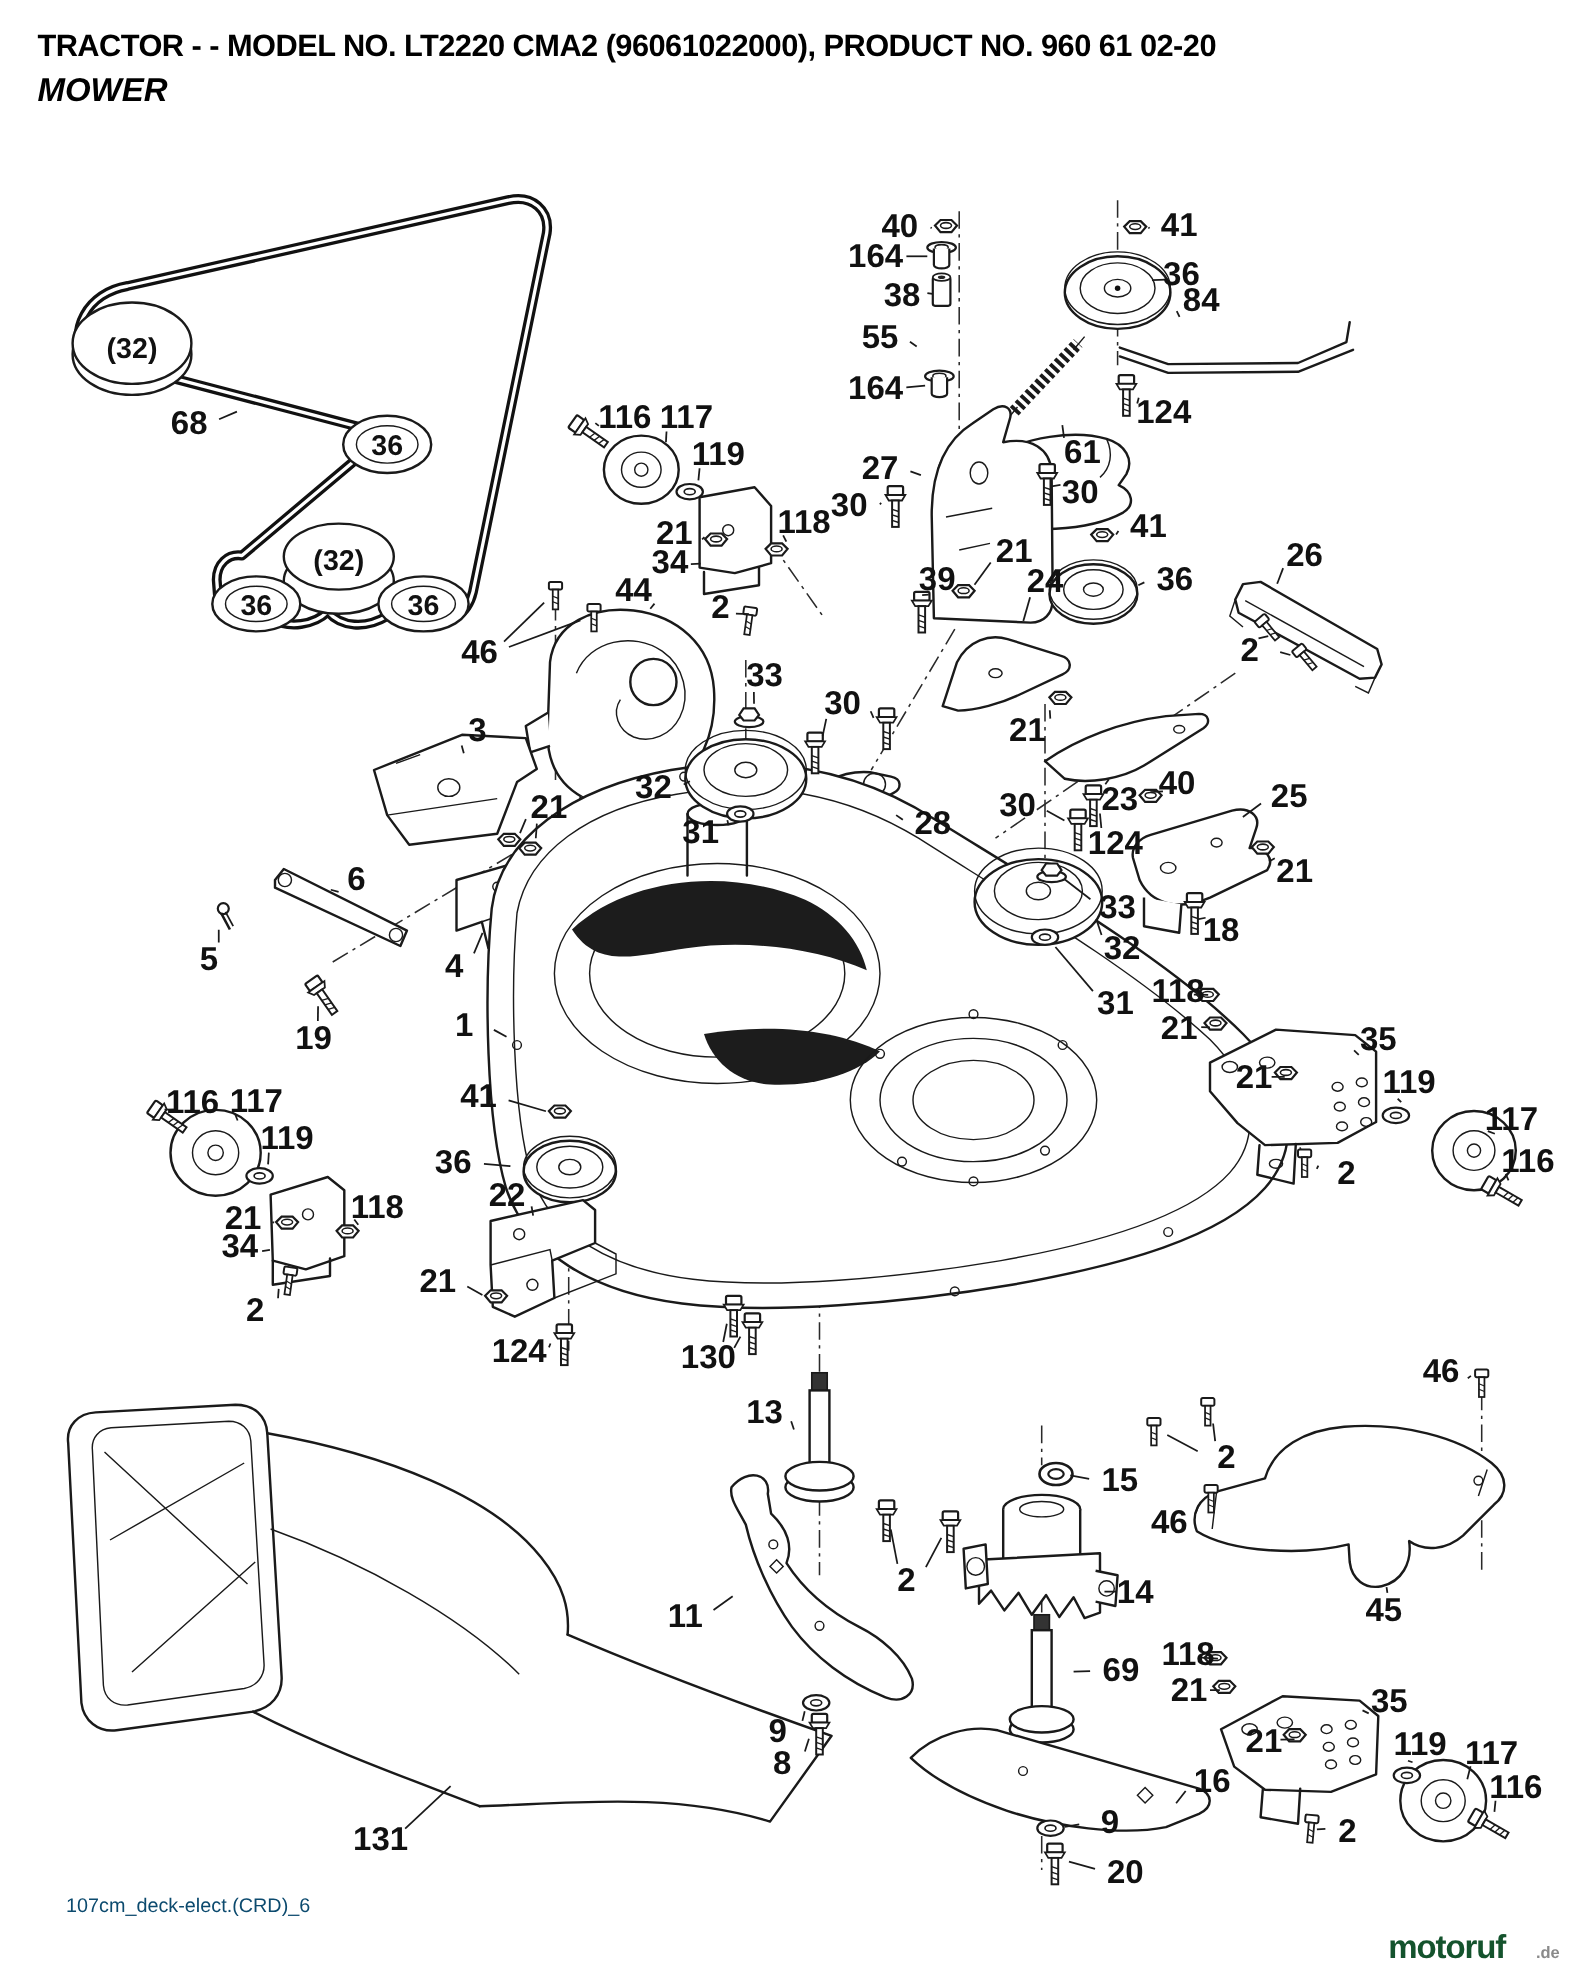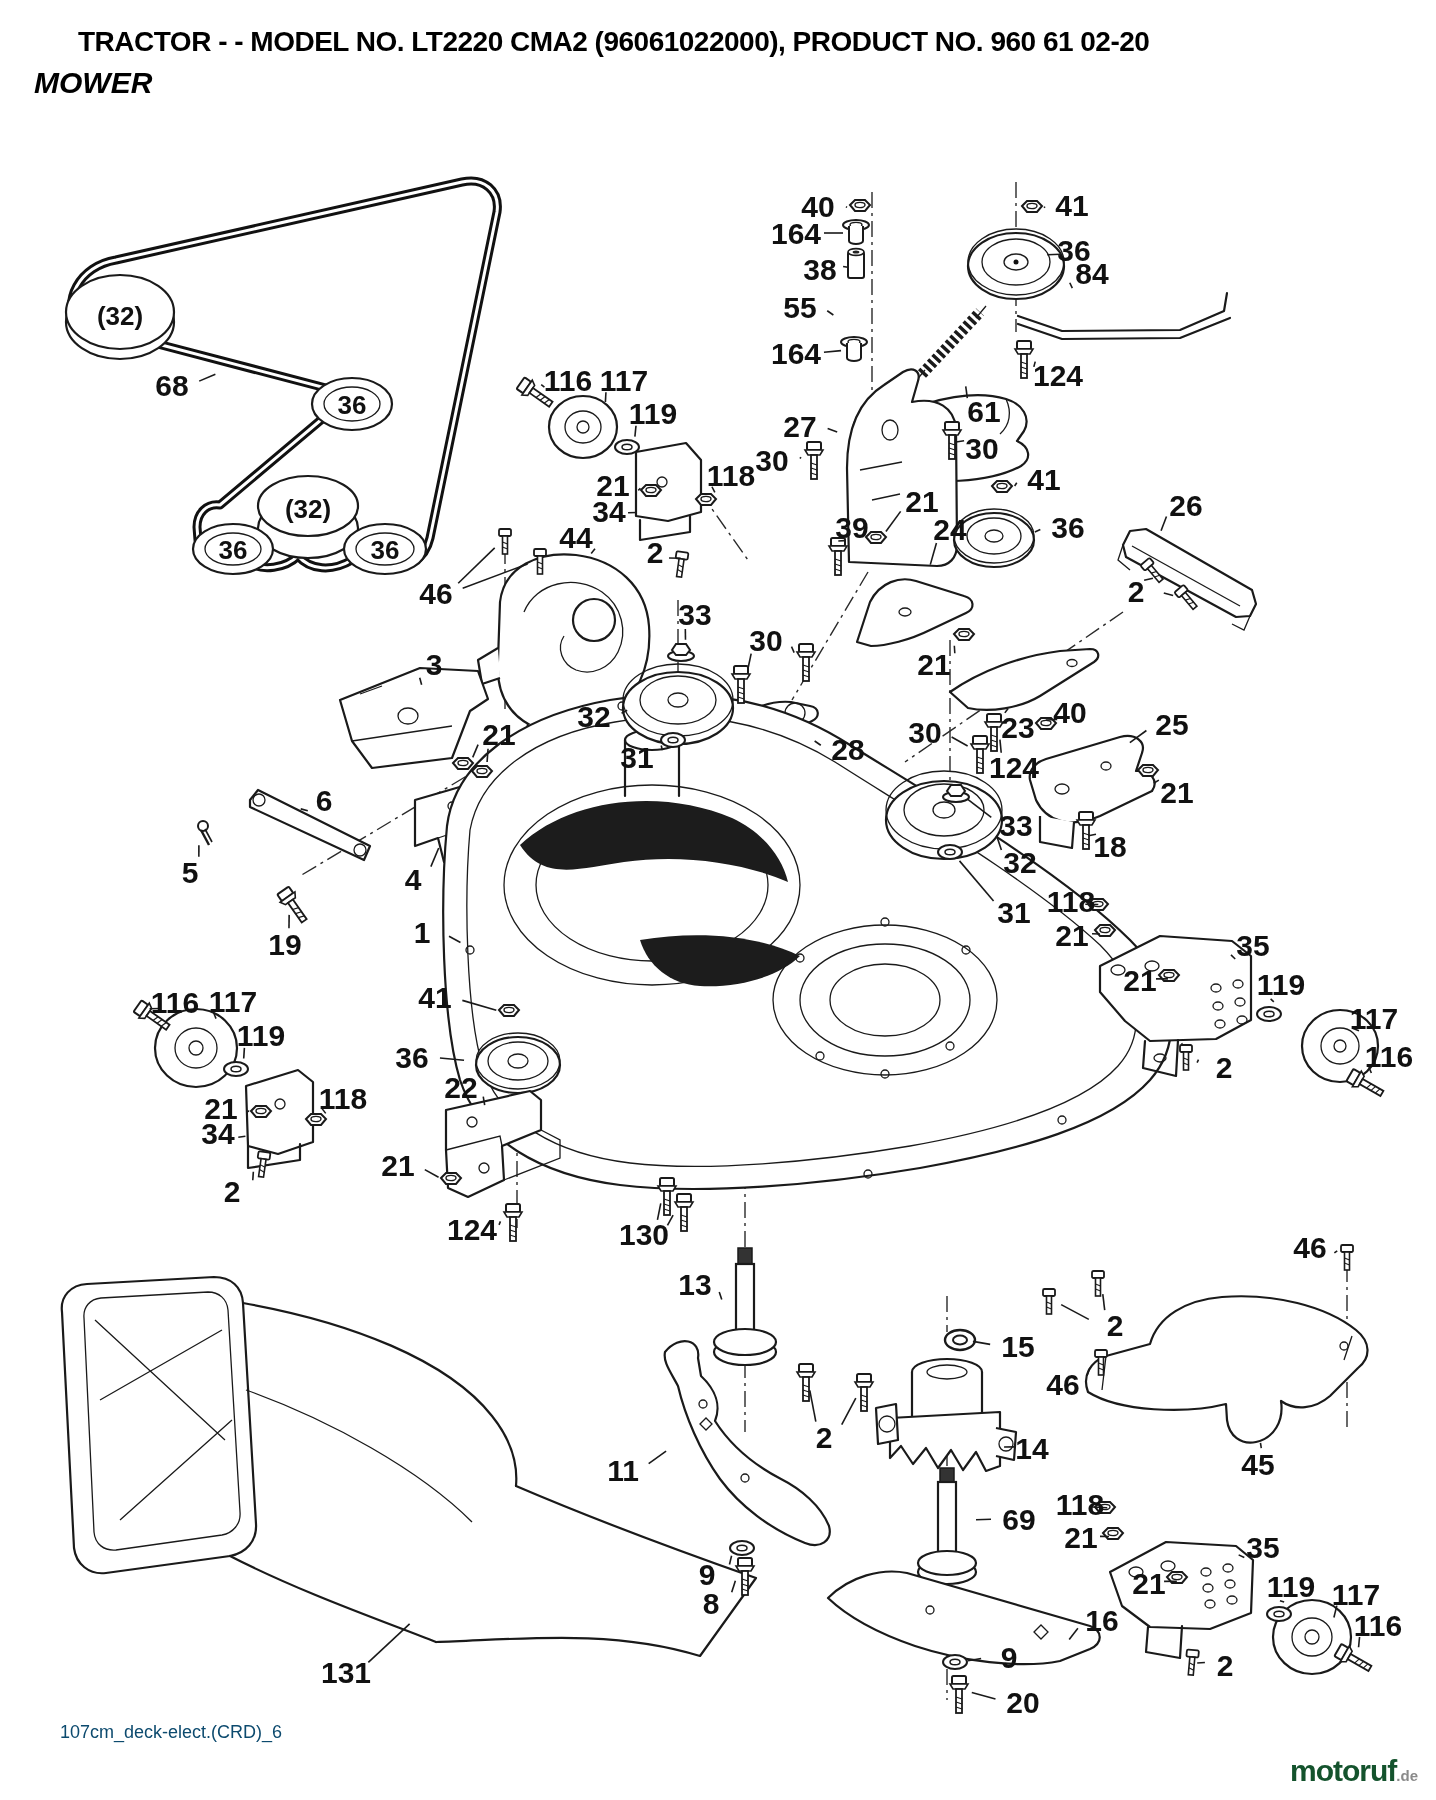--- a/index.html
+++ b/index.html
@@ -1,24 +1,24 @@
 <!DOCTYPE html>
 <html><head>
 <meta charset="utf-8">
 <style>
   html,body{margin:0;padding:0;background:#fff;}
   .page{position:relative;width:1436px;height:1800px;background:#fff;overflow:hidden;
         font-family:"Liberation Sans", sans-serif;}
   .hdr{position:absolute;left:34px;top:26px;color:#000;}
-  .hdr .t{font-size:28px;font-weight:bold;letter-spacing:-0.5px;white-space:nowrap;margin-left:44px;}
+  .hdr .t{font-size:28px;font-weight:bold;letter-spacing:-0.5px;white-space:nowrap;}
   .hdr .s{font-size:30px;font-weight:bold;margin-top:8px;font-style:italic;}
   .ftr{position:absolute;left:60px;top:1722px;font-size:18px;color:#0c4a6e;}
   .wm{position:absolute;right:18px;bottom:12px;font-weight:bold;}
   .wm .b{color:#14532d;font-size:30px;letter-spacing:-1px;}
-  .wm .d{color:#8a8a8a;font-size:15px;}
+  .wm .d{color:#8a8a8a;font-size:15px;margin-left:28px;}
   svg{position:absolute;left:0;top:0;}
   .ol{stroke:#1a1a1a;stroke-width:2.2;fill:none;stroke-linejoin:round;stroke-linecap:round;}
   .olw{stroke:#1a1a1a;stroke-width:2.2;fill:#ffffff;stroke-linejoin:round;}
   .thin{stroke:#1a1a1a;stroke-width:1.3;fill:none;}
   .cl{stroke:#2a2a2a;stroke-width:1.4;fill:none;stroke-dasharray:16 5 3 5;}
   .leader{stroke:#1a1a1a;stroke-width:1.6;fill:none;}
   .callout{font-family:"Liberation Sans", sans-serif;font-size:30px;font-weight:bold;fill:#111;}
   .circlbl{font-family:"Liberation Sans", sans-serif;font-size:26px;font-weight:bold;fill:#111;}
   .belt{stroke:#111;stroke-width:9;fill:none;stroke-linejoin:round;}
   .beltin{stroke:#fff;stroke-width:3;fill:none;stroke-linejoin:round;}

